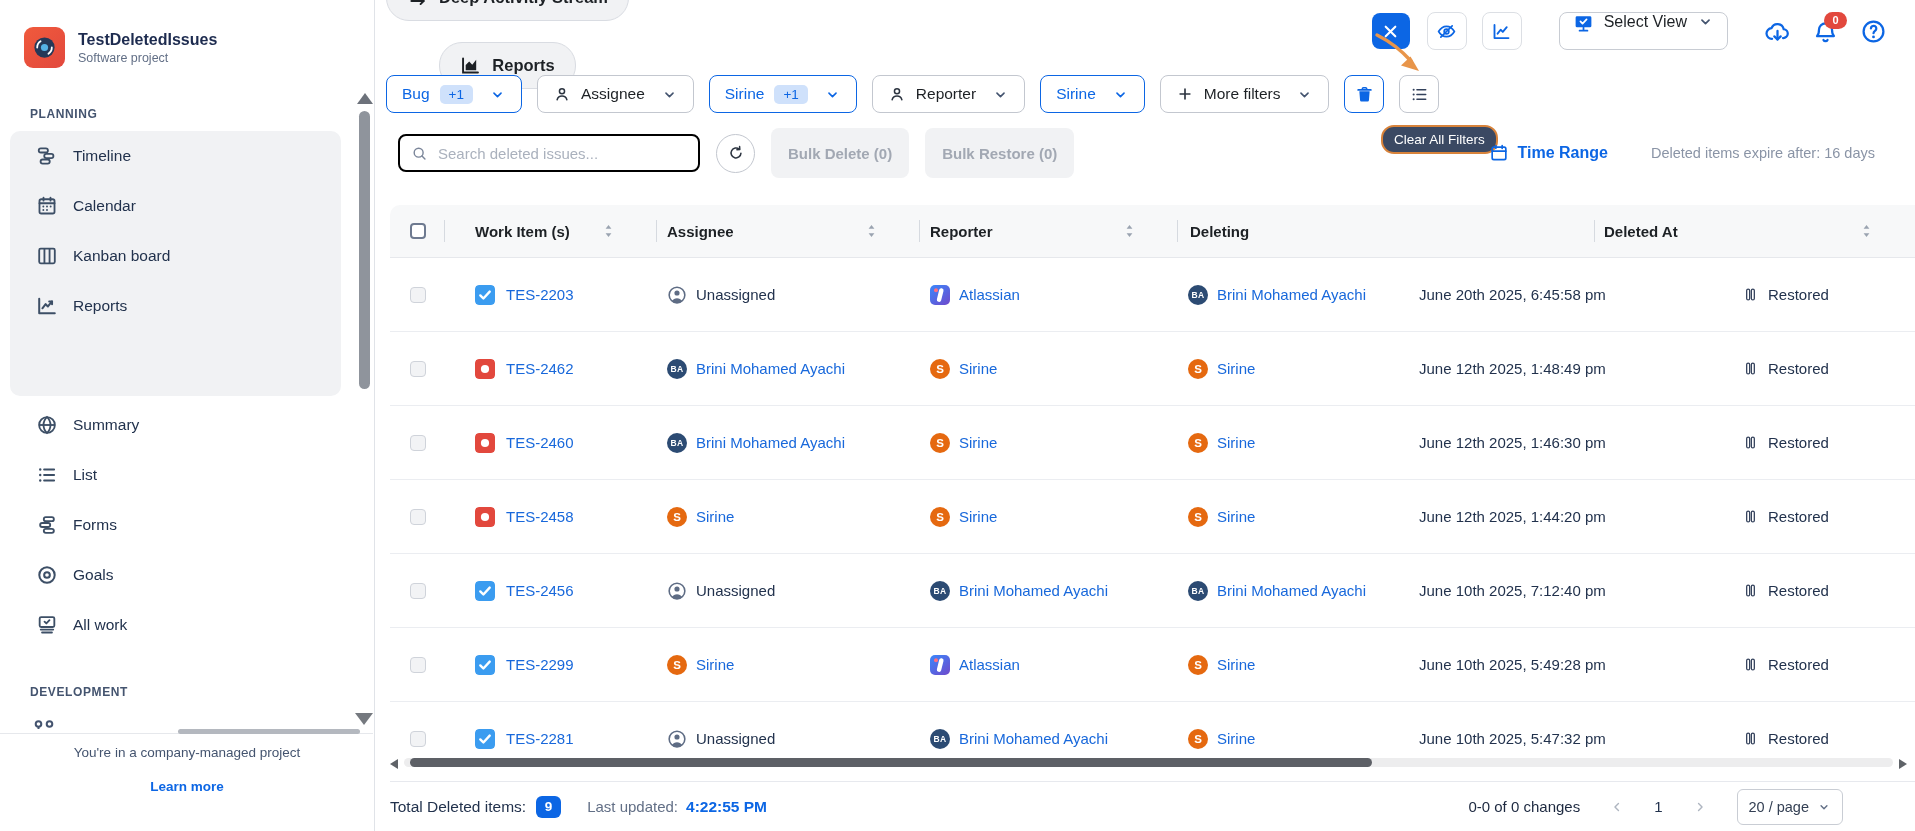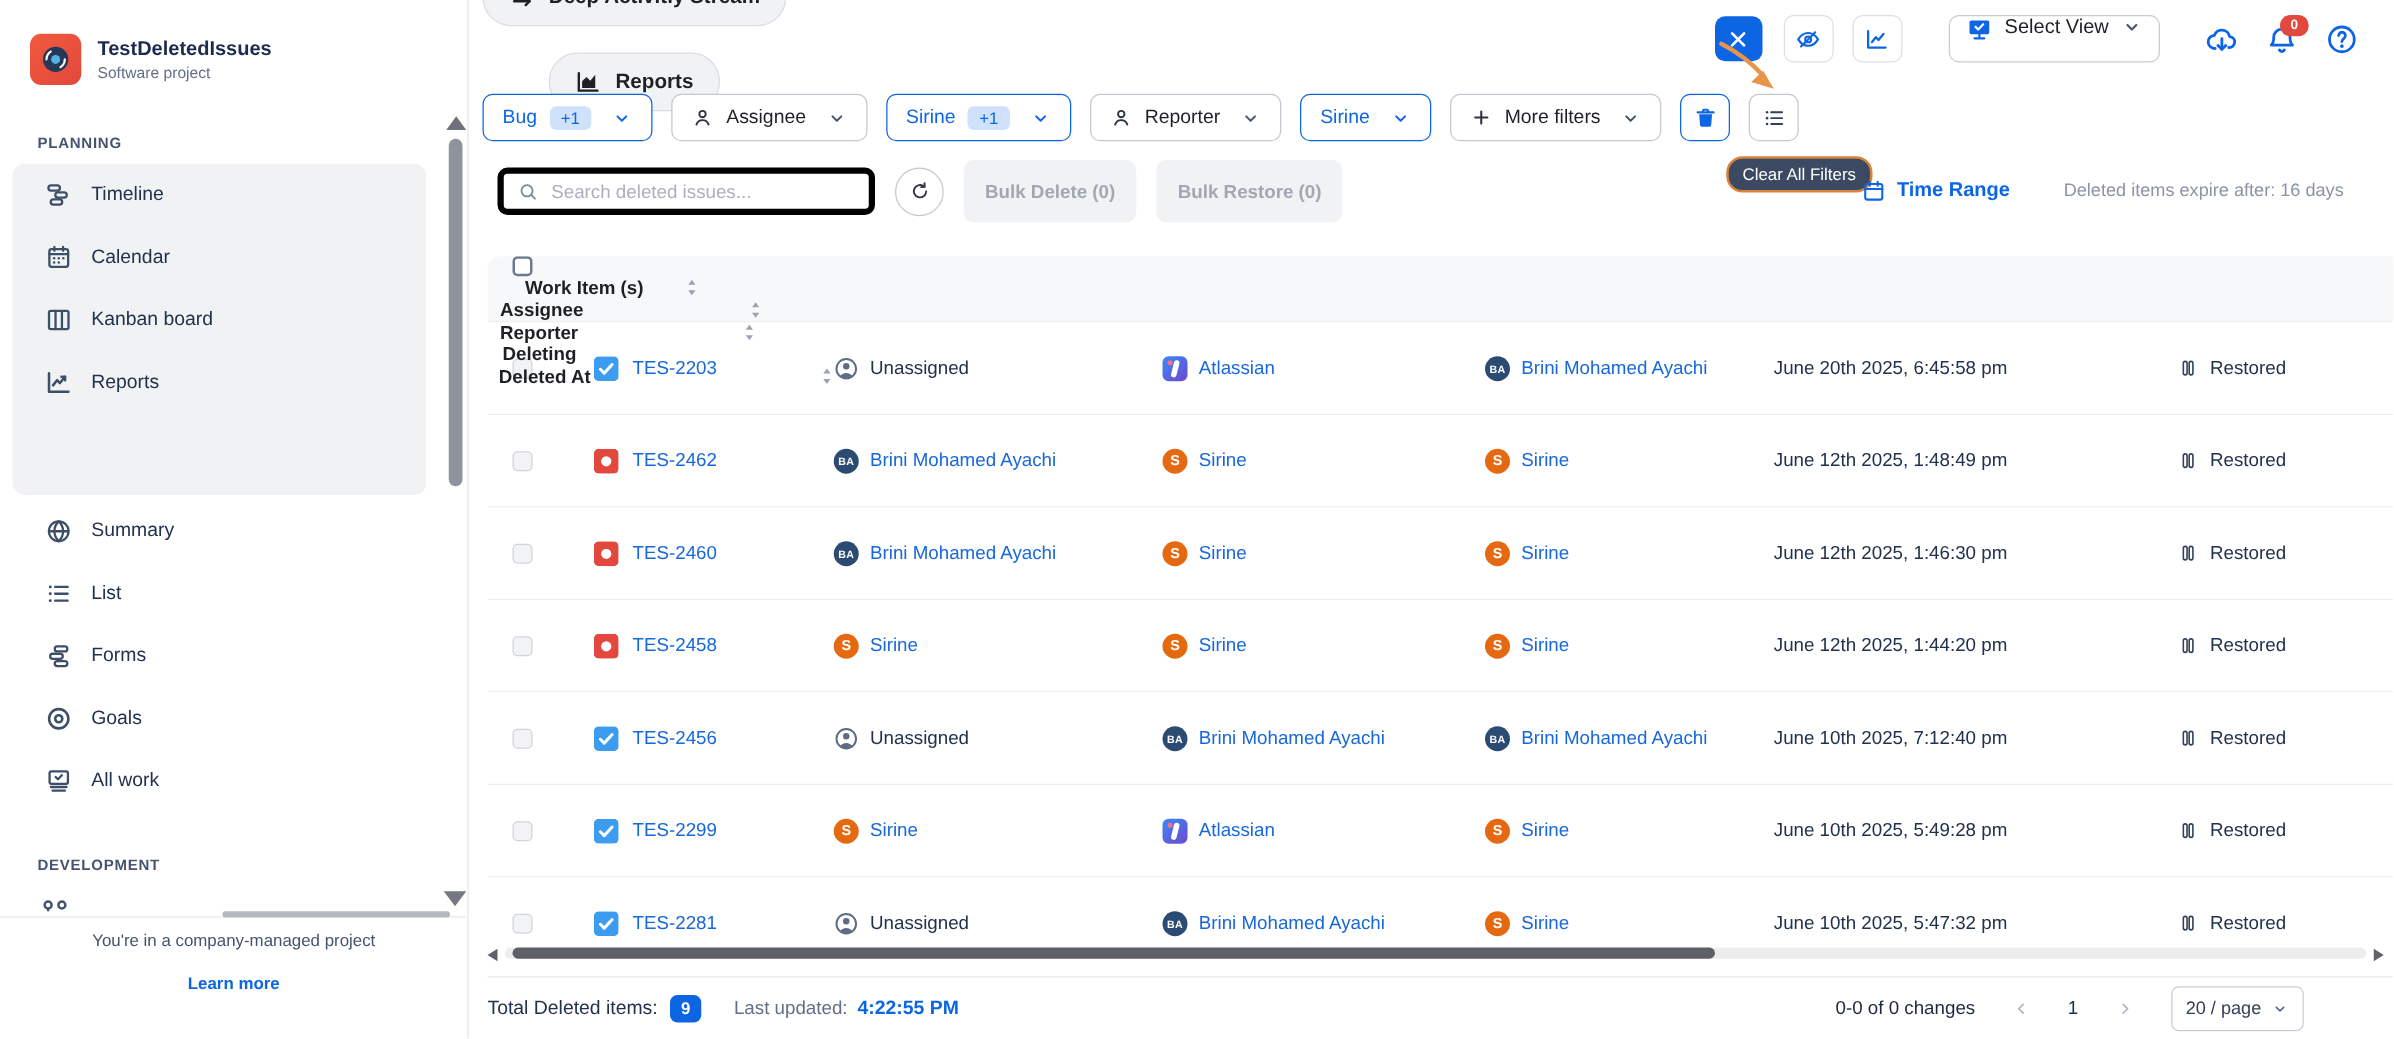--- a/index.html
+++ b/index.html
@@ -80,40 +80,40 @@
   .chip-icon-btn .icon{width:19px;height:19px;}
 
   
   .annot-arrow{position:absolute;left:998px;top:32px;width:52px;height:42px;pointer-events:none;}
   .tooltip{position:absolute;left:1006px;top:125px;height:25px;padding:0 11px;border-radius:13px;
            background:#3b4963;border:2px solid #d8833b;color:#fff;font-size:13.5px;
            display:flex;align-items:center;white-space:nowrap;}
 
   
   .toolbar-row{position:absolute;top:134px;left:23px;right:40px;height:38px;display:flex;align-items:center;gap:16px;}
-  .search-box{width:302px;height:38px;border:5px solid #000000;border-radius:8px;display:flex;align-items:center;
+  .search-box{width:302px;height:38px;border:2px solid #000000;border-radius:8px;display:flex;align-items:center;
               gap:8px;padding:0 11px;box-sizing:border-box;background:#fff;}
   .search-box .icon{width:17px;height:17px;color:#7a8599;}
   .search-box input{border:none;outline:none;flex:1;font-size:15px;font-family:"Liberation Sans",sans-serif;color:#1d2125;background:transparent;}
   .search-box input::placeholder{color:#aab1bd;}
   .round-btn{width:37px;height:37px;border-radius:50%;border:1px solid #c3c7cf;background:#fff;display:flex;
              align-items:center;justify-content:center;cursor:pointer;}
   .round-btn .icon{width:18px;height:18px;color:#2c3440;}
   .bulk-btn{height:50px;border-radius:8px;background:#f1f2f4;border:none;color:#a2a8b3;font-size:15px;font-weight:bold;
             padding:0 17px;font-family:"Liberation Sans",sans-serif;}
   .danger-btn{height:38px;margin-left:14px;border-radius:8px;background:#c9372c;border:none;color:#fff;font-size:15.5px;
               font-weight:bold;padding:0 19px;cursor:pointer;font-family:"Liberation Sans",sans-serif;}
   .time-range{margin-left:auto;display:flex;align-items:center;gap:9px;cursor:pointer;}
   .time-range .icon{width:20px;height:20px;color:#0c66e4;}
   .time-range .tr-label{font-size:16px;font-weight:bold;color:#0c66e4;}
   .expire-note{margin-left:27px;font-size:14.5px;color:#8a94a6;}
 
   
   .table{position:absolute;left:15px;top:205px;right:0;height:563px;overflow:hidden;}
-  .thead{height:52px;background:#f7f8f9;border-radius:10px 0 0 0;display:flex;align-items:stretch;border-bottom:1px solid #e6e8ec;flex-direction:column;}
+  .thead{height:52px;background:#f7f8f9;border-radius:10px 0 0 0;display:flex;align-items:stretch;border-bottom:1px solid #e6e8ec;}
   .th{display:flex;align-items:center;justify-content:space-between;position:relative;box-sizing:border-box;
       padding:0 43px 0 10px;font-size:15px;font-weight:bold;color:#1d2125;cursor:pointer;}
   .th:not(:last-child)::after{content:'';position:absolute;right:0;top:15px;bottom:15px;width:1px;background:#d6dae0;}
   .th .sort{width:11px;height:18px;flex:none;}
   .tr{height:73px;display:flex;align-items:center;border-bottom:1px solid #ebedf1;background:#fff;}
   .td{display:flex;align-items:center;box-sizing:border-box;padding-left:10px;font-size:15px;color:#22324d;}
   .c0{width:55px;justify-content:center;padding-left:0;}
   .c1{width:212px;padding-left:30px;}
   .c2{width:263px;}
   .c3{width:258px;}

